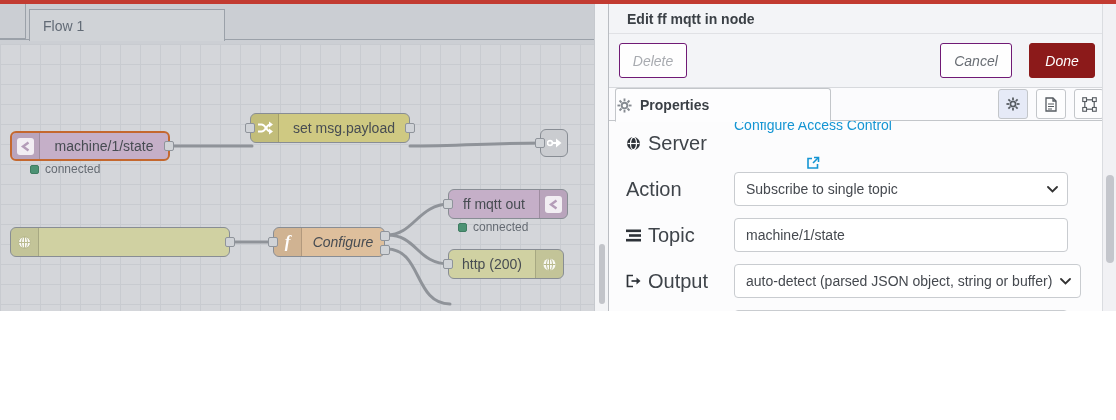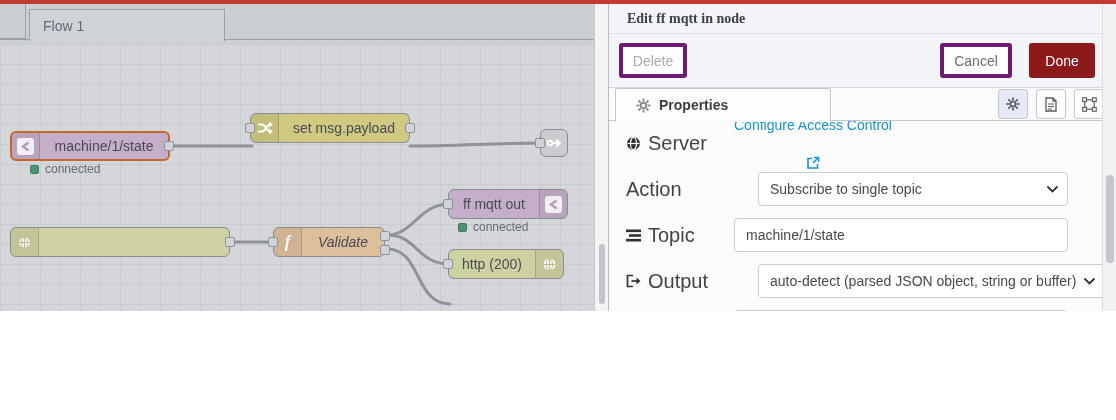--- a/index.html
+++ b/index.html
@@ -49,50 +49,50 @@
 
   .status { position:absolute; display:flex; align-items:center; gap:6px; font-size:12px; color:#656b73; }
   .status .dot { width:9px; height:9px; border-radius:2px; background:#4c9274; border:1px solid #3f7d62; }
 
   
   .ws-scroll { position:absolute; left:594px; top:4px; width:14px; height:416px; background:#f3f4f6; border-left:1px solid #c6c9ce; }
   .ws-thumb { position:absolute; left:4px; top:240px; width:6px; height:60px; background:#c2c4c9; border-radius:3px; }
 
   
   .panel { position:absolute; left:608px; top:4px; width:508px; height:416px; background:#fcfcfd; border-left:1px solid #babdc2; }
-  .panel-header { height:30px; background:#f3f4f7; border-bottom:1px solid #e0e1e5; display:flex; align-items:center; padding-left:18px;font-family:Liberation Serif, serif; }
+  .panel-header { height:30px; background:#f3f4f7; border-bottom:1px solid #e0e1e5; display:flex; align-items:center; padding-left:18px; }
   .panel-title { font-size:14px; font-weight:bold; color:#3b4046; }
   .btn-row { height:54px; background:#f3f4f7; border-bottom:1px solid #d7d9dd; display:flex; align-items:center; padding:0 21px 0 10px; }
-  .btn { height:35px; border:4px solid #701a75; border-radius:3px; background:#fefefe; font-size:14px;
-         display:inline-flex; align-items:center; justify-content:center; cursor:pointer; font-family:"Liberation Sans",sans-serif; }
+  .btn { height:35px; border:1px solid #701a75; border-radius:3px; background:#fefefe; font-size:14px;
+         display:inline-flex; align-items:center; justify-content:center; cursor:pointer; font-family:"Liberation Sans",sans-serif;font-style:italic; }
   .btn-delete { width:68px; color:#a8abb0; }
   .btn-cancel { width:72px; color:#696e74; margin-left:auto; }
   .btn-done { width:66px; background:#8c1a1a; border-color:#8c1a1a; color:#fff; margin-left:17px; }
 
   .tab-row { position:relative; height:33px; border-bottom:1px solid #c3c6ca; background:#fbfbfd; }
   .props-tab { position:absolute; left:6px; top:0; width:216px; height:33px; background:#fdfdfe;
                border:1px solid #c3c6ca; border-bottom:1px solid #fdfdfe; border-radius:3px 3px 0 0;
-               display:flex; align-items:center; gap:8px; padding-left:20px; z-index:2; top:0; height:34px; }
+               display:flex; align-items:center; gap:8px; padding-left:1px; z-index:2; top:0; height:34px; }
   .props-tab .lbl { font-size:14px; font-weight:bold; color:#3b4046; }
   .tab-actions { position:absolute; right:12px; top:1px; display:flex; gap:8px; }
   .icon-btn { width:30px; height:30px; border:1px solid #c3c6ca; border-radius:3px; background:#fdfdfe;
               display:flex; align-items:center; justify-content:center; cursor:pointer; }
   .icon-btn.active { background:#e6eaf7; }
 
   .form { padding:5px 48px 0 17px; }
   .frow { display:flex; align-items:center; height:34px; margin-bottom:12px; }
   .flabel { width:108px; flex:0 0 108px; display:flex; align-items:center; gap:7px; font-size:20px; color:#3f444a; }
   .fctl { flex:1; display:flex; align-items:center; }
   .tinput { width:100%; height:34px; border:1px solid #c9ccd0; border-radius:4px; padding:0 11px;
             font-size:14px; color:#45494f; background:#fff; font-family:"Liberation Sans",sans-serif; outline:none; }
   .tinput::placeholder { color:#b7babf; }
   .select { position:relative; height:34px; border:1px solid #c9ccd0; border-radius:4px; background:#fff;
             font-size:14px; color:#45494f; display:flex; align-items:center; padding:0 28px 0 11px;
             white-space:nowrap; overflow:hidden; cursor:pointer; }
-  .select.full { width:100%;margin-left:24px; }
+  .select.full { width:100%; }
   .select.narrow { width:122px; }
   .select .chev { position:absolute; right:9px; top:50%; margin-top:-3px; }
   .linkrow { display:flex; align-items:center; gap:23px; font-size:14px; color:#1495d3; cursor:pointer;flex-direction:column; }
 
   
   .panel-scroll { position:absolute; right:0; top:4px; width:14px; height:416px; background:#f1f1f4; border-left:1px solid #dadce0; z-index:30; }
   .panel-thumb { position:absolute; left:3px; top:171px; width:8px; height:88px; background:#c4c6cc; border-radius:4px; }
 
   svg { display:block; }
 </style>
@@ -170,21 +170,21 @@
             <ellipse cx="7.5" cy="7.5" rx="3" ry="6" fill="none" stroke="#b9ba8e" stroke-width="1"></ellipse>
           </svg>
         </div>
         <span class="port out"></span>
       </div>
 
       <div class="node n-func" style="left:273px;top:183px;width:112px;">
         <div class="iconbox left">
           <span style="color:#fff;font-family:'Liberation Serif',serif;font-style:italic;font-weight:bold;font-size:17px;">f</span>
         </div>
-        <div class="nlabel italic">Validate</div>
+        <div class="nlabel italic">Configure</div>
         <span class="port in"></span>
         <span class="port out1"></span>
         <span class="port out2"></span>
       </div>
 
       <div class="node n-mqtt-in" style="left:448px;top:145px;width:120px;">
         <div class="nlabel">ff mqtt out</div>
         <div class="iconbox right">
           <span class="mqtt-badge">
             <svg width="11" height="11" viewBox="0 0 11 11">

